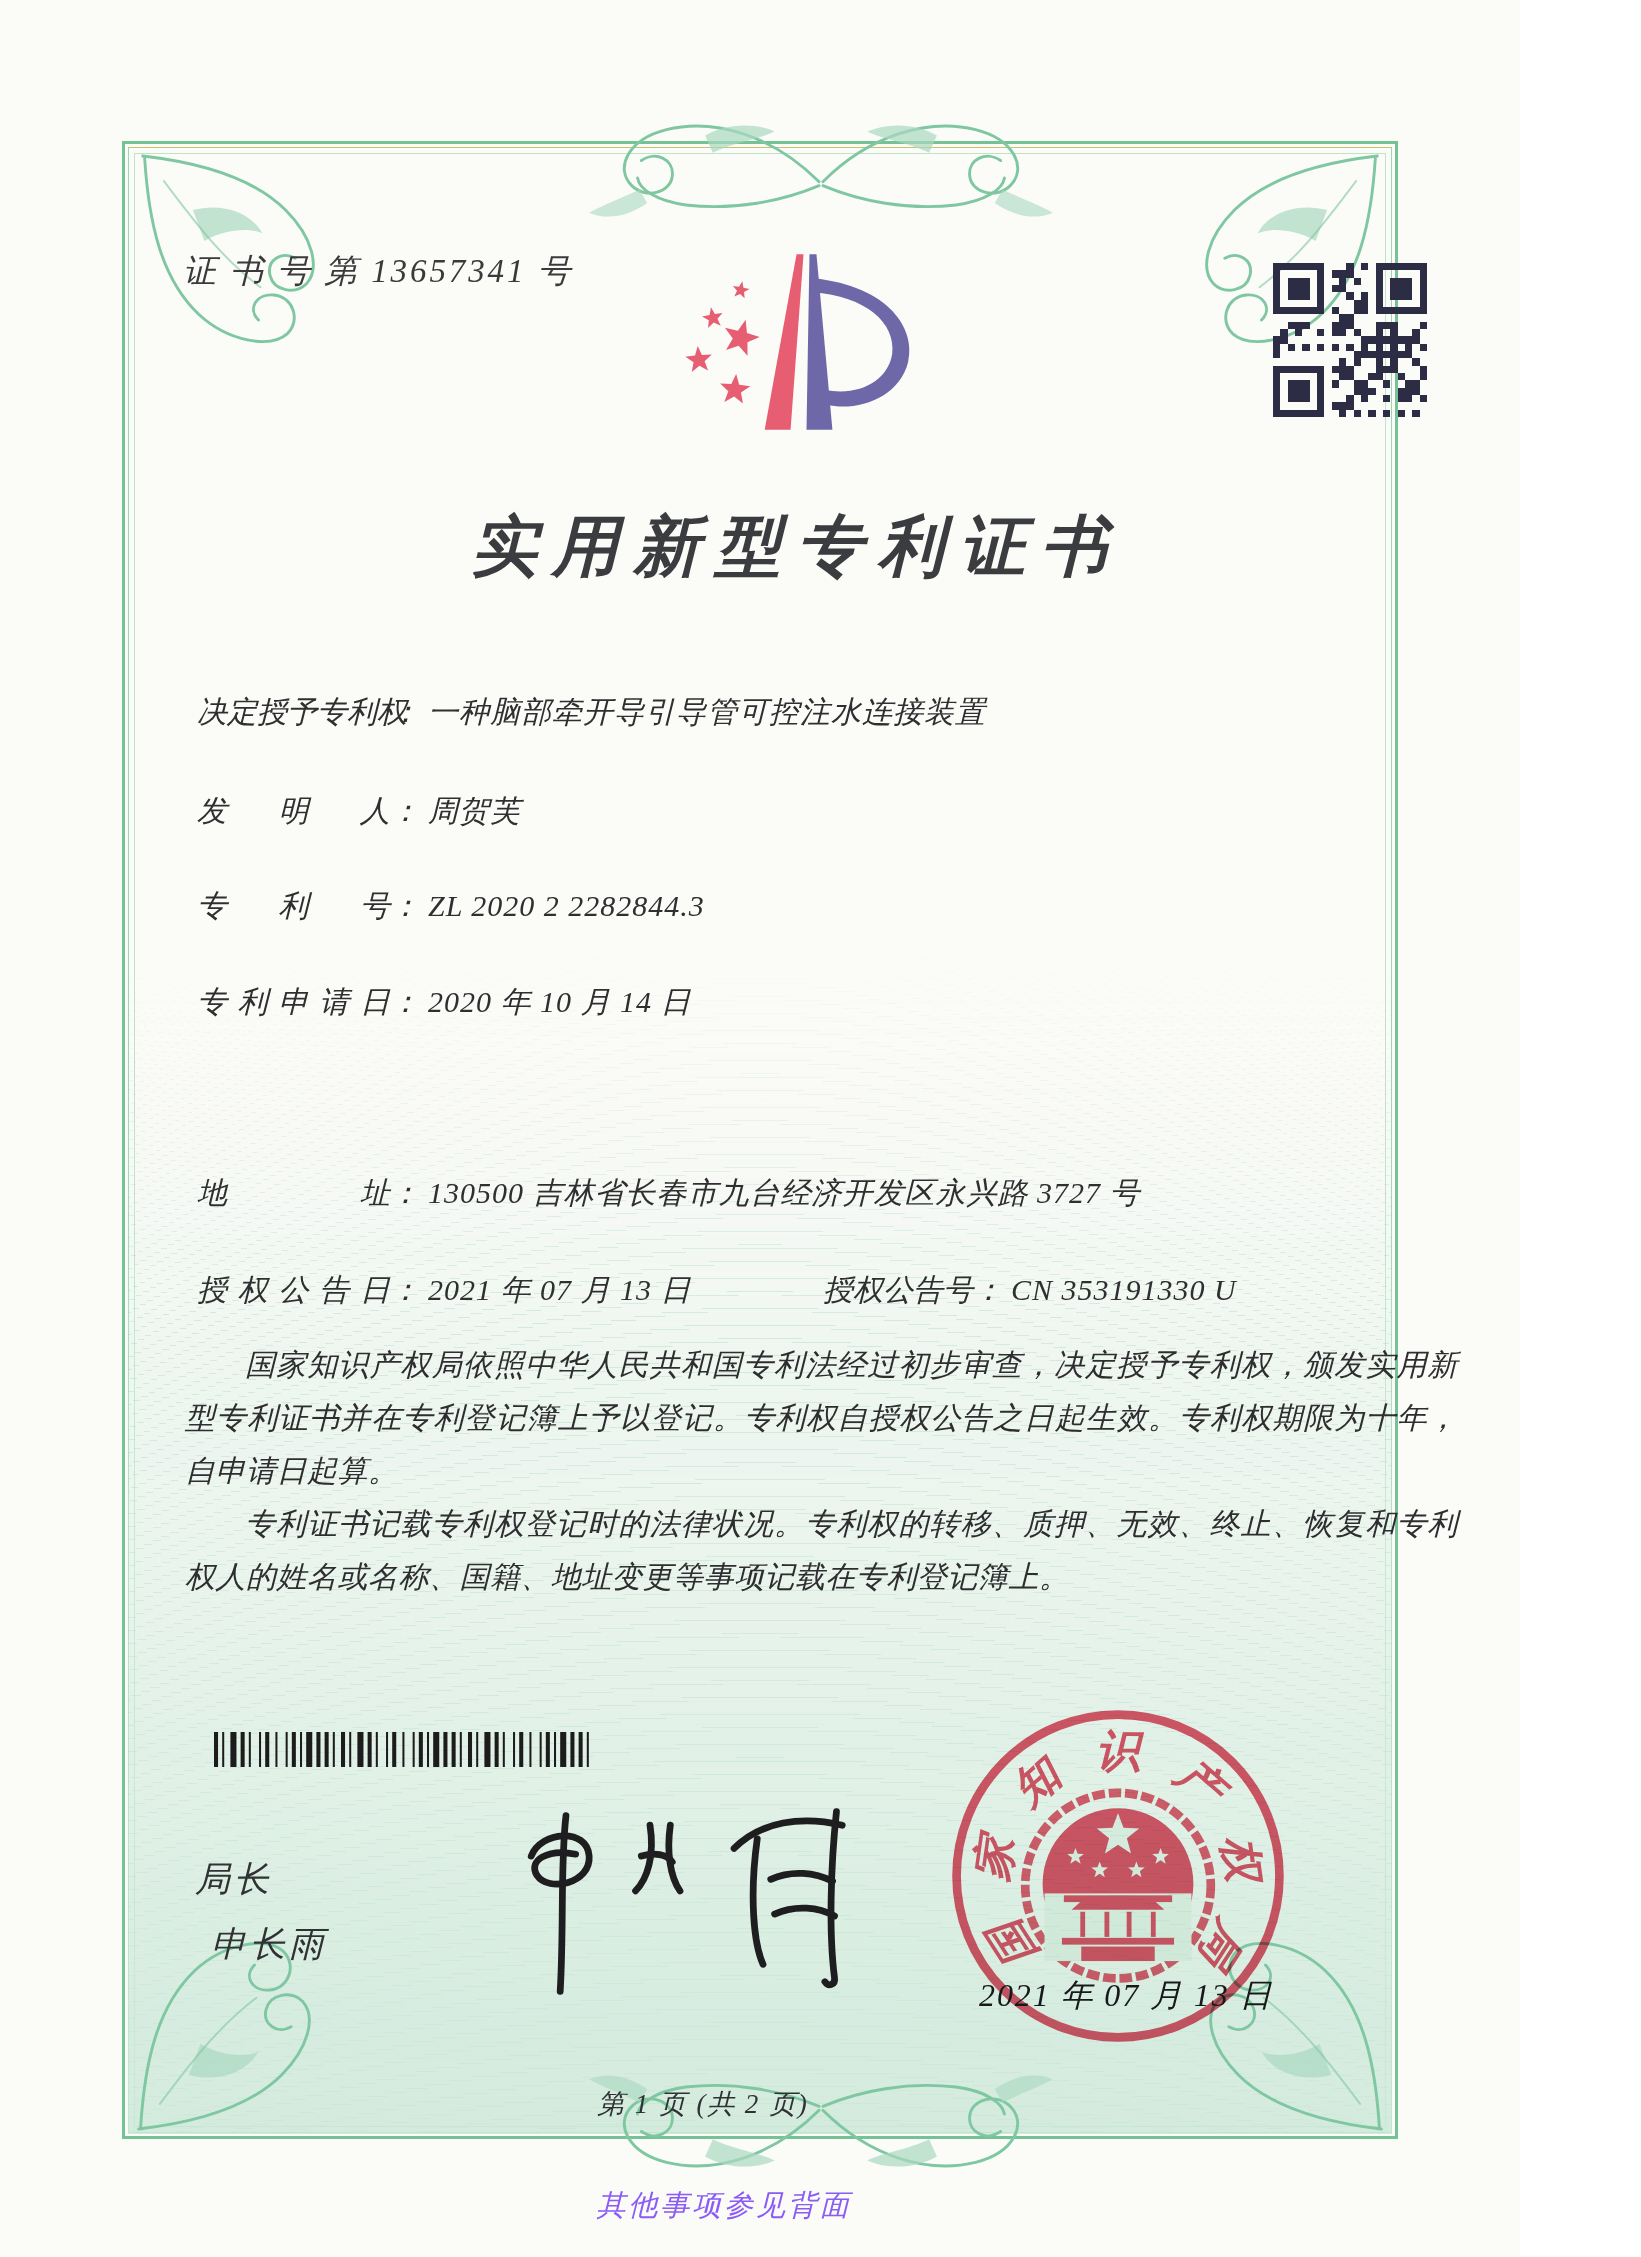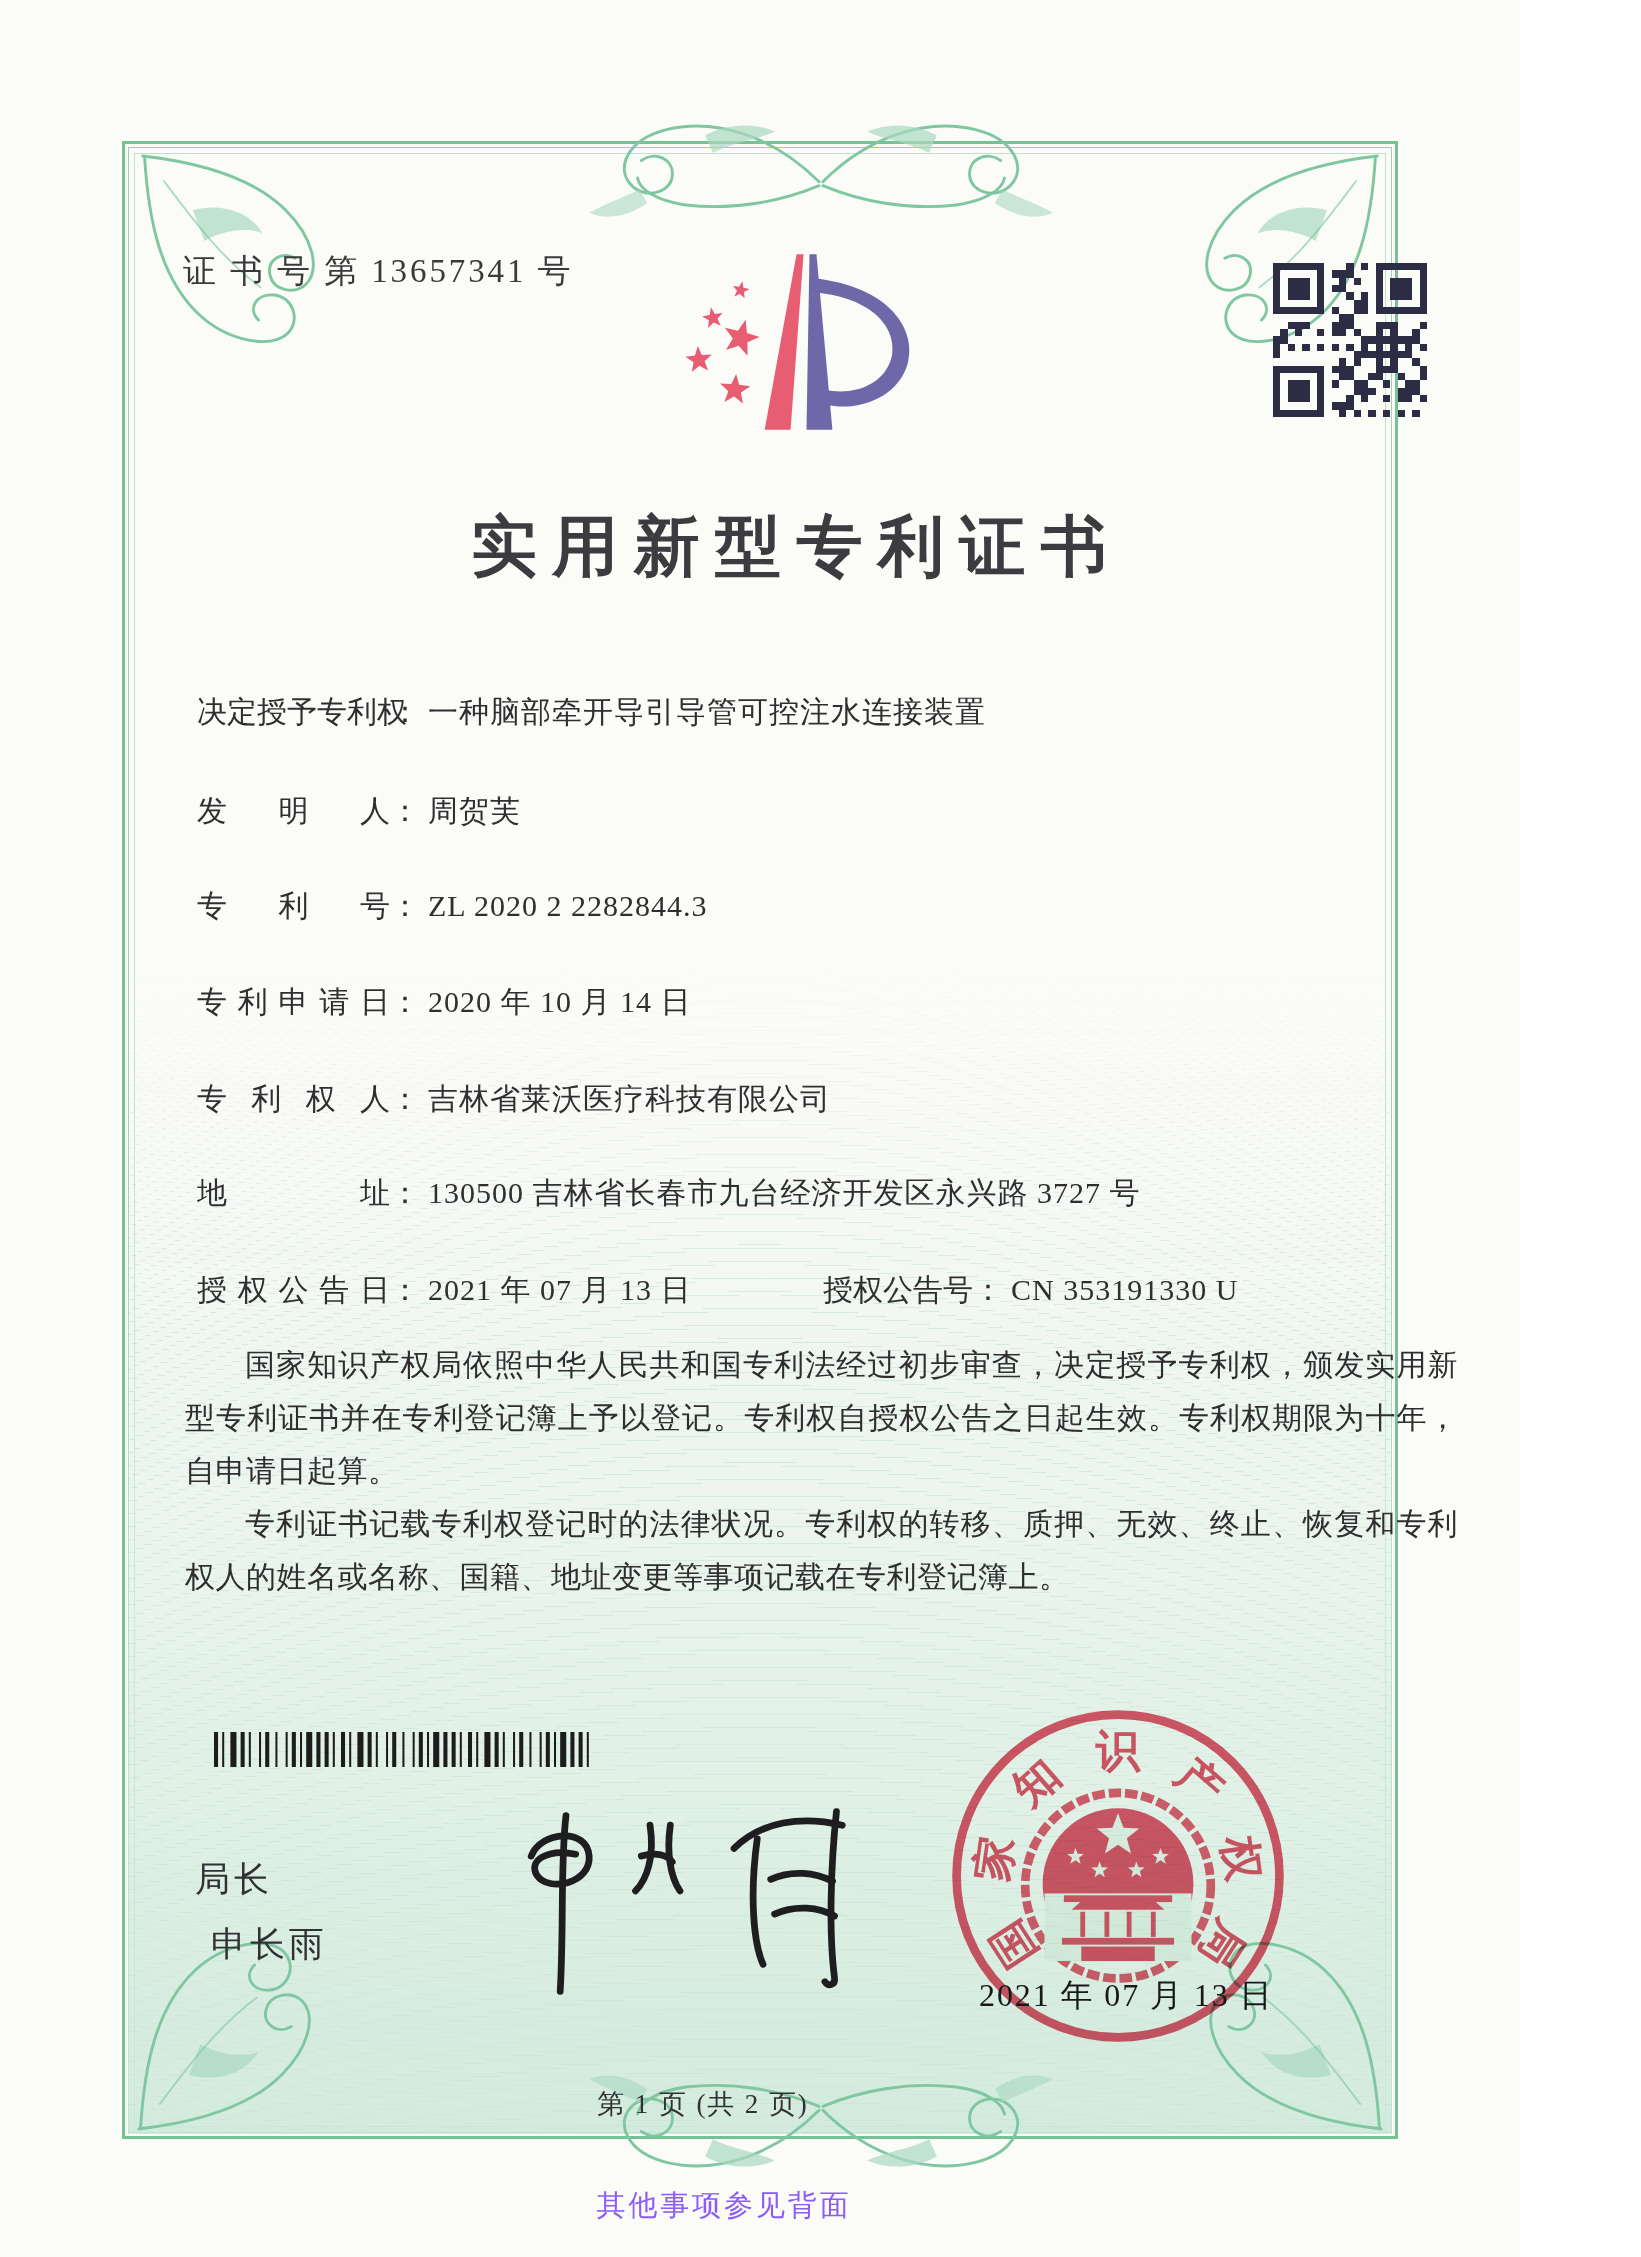--- a/index.html
+++ b/index.html
@@ -1,20 +1,21 @@
 <!DOCTYPE html>
 <html><head>
 <meta charset="utf-8">
 <style>
   html,body{margin:0;padding:0;}
   .page{
     position:relative; width:1520px; height:2257px;
     background:#fbfbf8; overflow:hidden;
     font-family:"Liberation Serif","DejaVu Serif",serif;
     color:#303134;
+    font-style:italic;
   }
   
   .frame{position:absolute; left:122px; top:141px; right:122px; bottom:118px;
     border:3.9px solid #74c296; z-index:1;}
   .frame::before{content:''; position:absolute; inset:2.9px;
     border-top:1px solid #cdbf6c; border-left:1px solid #9ed3b6;
     border-right:1px solid #9ed3b6; border-bottom:1px solid #9ed3b6;}
   .frame::after{content:''; position:absolute; inset:8.7px; border:1px solid #bfe2cd;}
   .waves{position:absolute; left:128px; right:128px; top:946px; bottom:123px; z-index:1;
     background:
@@ -345,23 +346,20 @@
   </div>
   <div class="field-row" style="top:790px">
     <span class="flabel">发明人</span><span class="fcolon">：</span><span class="fvalue">周贺芙</span>
   </div>
   <div class="field-row" style="top:885px">
     <span class="flabel">专利号</span><span class="fcolon">：</span><span class="fvalue">ZL 2020 2 2282844.3</span>
   </div>
   <div class="field-row" style="top:981px">
     <span class="flabel">专利申请日</span><span class="fcolon">：</span><span class="fvalue">2020 年 10 月 14 日</span>
   </div>
-  <div class="field-row" style="top:1078px">
-    <span class="flabel">专利权人</span><span class="fcolon">：</span><span class="fvalue">吉林省莱沃医疗科技有限公司</span>
-  </div>
   <div class="field-row" style="top:1172px">
     <span class="flabel">地址</span><span class="fcolon">：</span><span class="fvalue">130500 吉林省长春市九台经济开发区永兴路 3727 号</span>
   </div>
   <div class="field-row" style="top:1269px">
     <span class="flabel">授权公告日</span><span class="fcolon">：</span><span class="fvalue">2021 年 07 月 13 日</span>
   </div>
   <div class="field-row field-right" style="top:1269px">
     <span class="flabel">授权公告号</span><span class="fcolon">：</span><span class="fvalue">CN 353191330 U</span>
   </div>
 

